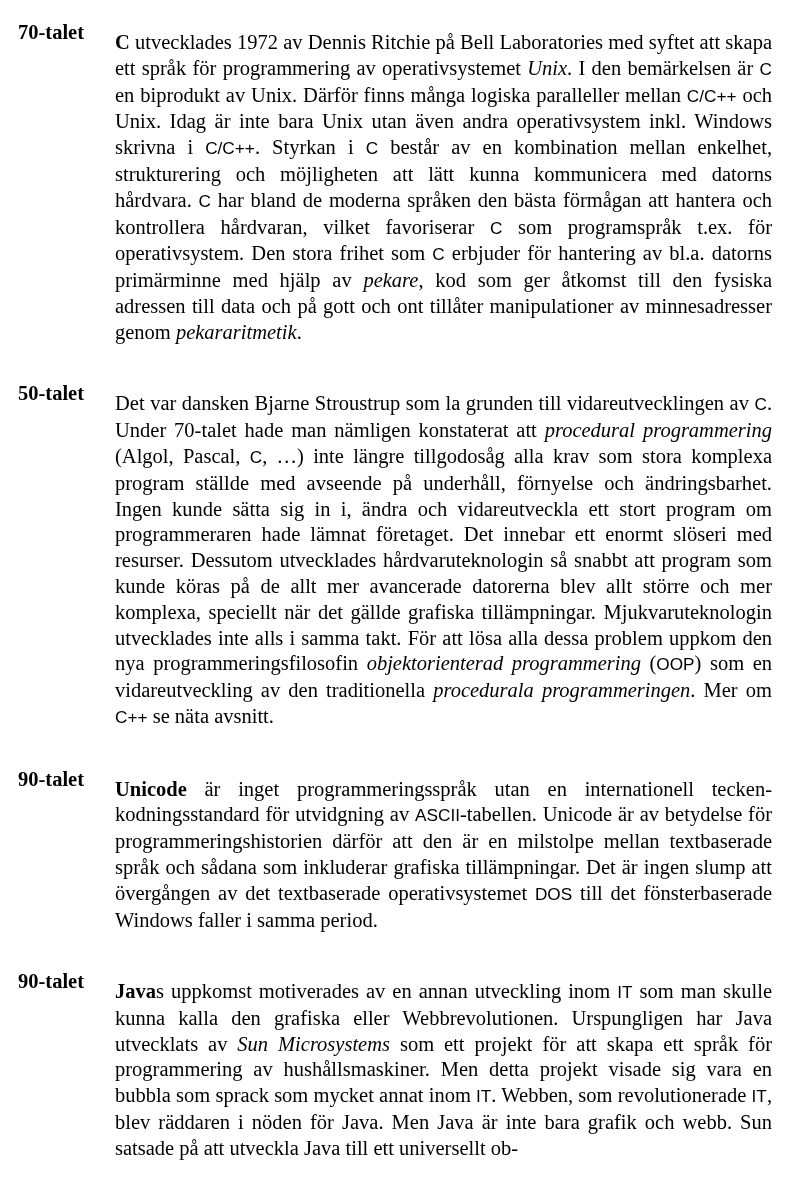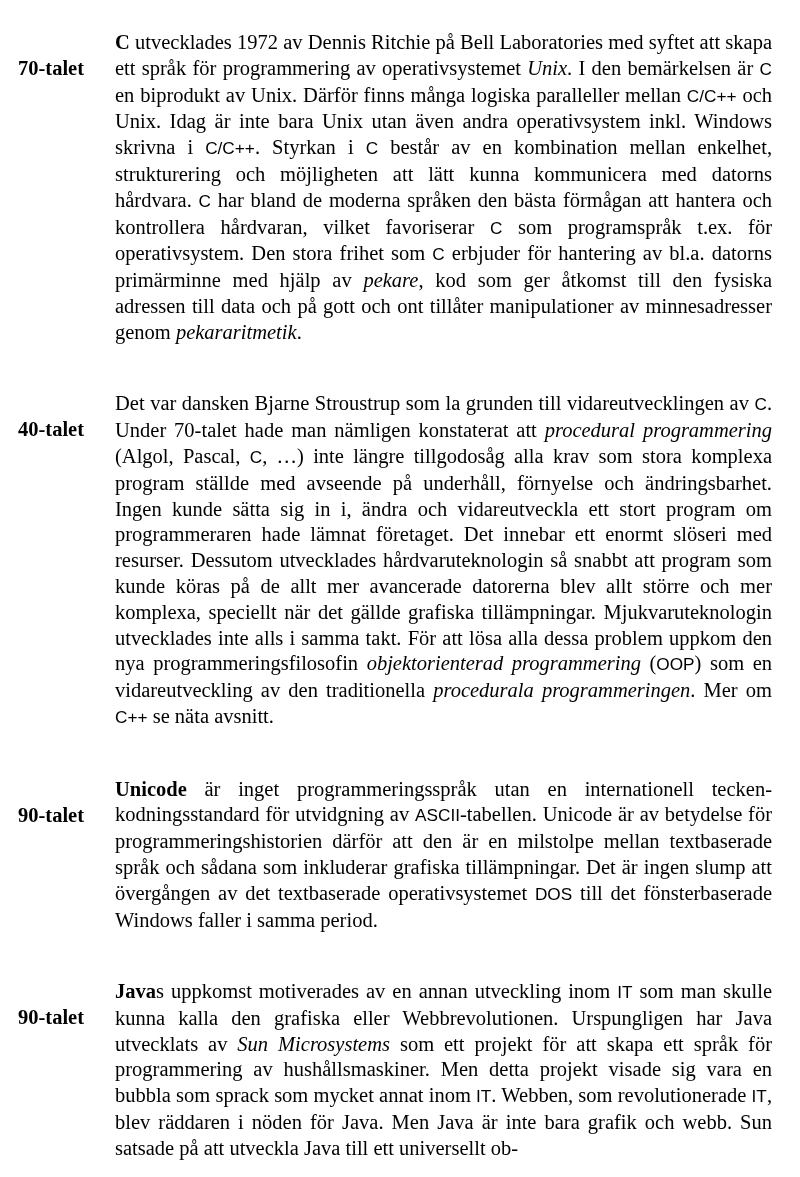--- a/index.html
+++ b/index.html
@@ -22,21 +22,20 @@
   .row {
     display: flex;
   }
   .row + .row {
     margin-top: 25.8px;
   }
   .label {
     flex: 0 0 87px;
     width: 87px;
     font-weight: 700;
-    margin-top: 36px;
   }
   .content {
     flex: 1 1 auto;
     min-width: 0;
     text-align: justify;
   }
   .para {
     margin: 10px;
   }
   .para + .para {
@@ -54,21 +53,21 @@
 <body>
 
 <div class="page">
     <section class="row">
       <div class="label">70-talet</div>
       <div class="content">
         <p class="para"><span class="run b">C</span><span class="run n"> utvecklades 1972 av Dennis Ritchie på Bell Laboratories med syftet att skapa ett språk för programmering av operativsystemet </span><span class="run i">Unix</span><span class="run n">. I den bemär­kelsen är </span><span class="run c">C</span><span class="run n"> en biprodukt av Unix. Därför finns många logiska paralleller mellan </span><span class="run c">C/C++</span><span class="run n"> och Unix. Idag är inte bara Unix utan även andra operativsy­stem inkl. Windows skrivna i </span><span class="run c">C/C++</span><span class="run n">. Styrkan i </span><span class="run c">C</span><span class="run n"> består av en kombination mellan enkelhet, strukturering och möjligheten att lätt kunna kommunicera med datorns hårdvara. </span><span class="run c">C</span><span class="run n"> har bland de moderna språken den bästa förmågan att hantera och kontrollera hårdvaran, vilket favoriserar </span><span class="run c">C</span><span class="run n"> som program­språk t.ex. för operativsystem. Den stora frihet som </span><span class="run c">C</span><span class="run n"> erbjuder för hantering av bl.a. datorns primärminne med hjälp av </span><span class="run i">pekare</span><span class="run n">, kod som ger åtkomst till den fysiska adressen till data och på gott och ont tillåter manipulationer av minnesadresser genom </span><span class="run i">pekararitmetik</span><span class="run n">.</span></p>
       </div>
     </section>
     <section class="row">
-      <div class="label">40-talet</div>
+      <div class="label">50-talet</div>
       <div class="content">
         <p class="para"><span class="run n">Det var dansken Bjarne Stroustrup som la grunden till vidareutvecklingen av </span><span class="run c">C</span><span class="run n">. Under 70-talet hade man nämligen konstaterat att </span><span class="run i">procedural pro­grammering</span><span class="run n"> (Algol, Pascal, </span><span class="run c">C</span><span class="run n">, …) inte längre tillgodosåg alla krav som stora komplexa program ställde med avseende på underhåll, förnyelse och ändringsbarhet. Ingen kunde sätta sig in i, ändra och vidareutveckla ett stort program om programmeraren hade lämnat företaget. Det innebar ett enormt slöseri med resurser. Dessutom utvecklades hårdvaruteknologin så snabbt att program som kunde köras på de allt mer avancerade datorerna blev allt större och mer komplexa, speciellt när det gällde grafiska tillämp­ningar. Mjukvaruteknologin utvecklades inte alls i samma takt. För att lö­sa alla dessa problem uppkom den nya programmeringsfilosofin </span><span class="run i">objekt­orienterad programmering</span><span class="run n"> (</span><span class="run c">OOP</span><span class="run n">) som en vidareutveckling av den traditio­nella </span><span class="run i">procedurala programmeringen</span><span class="run n">. Mer om </span><span class="run c">C++</span><span class="run n"> se näta avsnitt.</span></p>
       </div>
     </section>
     <section class="row">
       <div class="label">90-talet</div>
       <div class="content">
         <p class="para"><span class="run b">Unicode</span><span class="run n"> är inget programmeringsspråk utan en internationell tecken­kodningsstandard för utvidgning av </span><span class="run c">ASCII</span><span class="run n">-tabellen. Unicode är av bety­delse för programmeringshistorien därför att den är en milstolpe mellan textbaserade språk och sådana som inkluderar grafiska tillämpningar. Det är ingen slump att övergången av det textbaserade operativsystemet </span><span class="run c">DOS</span><span class="run n"> till det fönsterbaserade Windows faller i samma period.</span></p>
       </div>
     </section>

